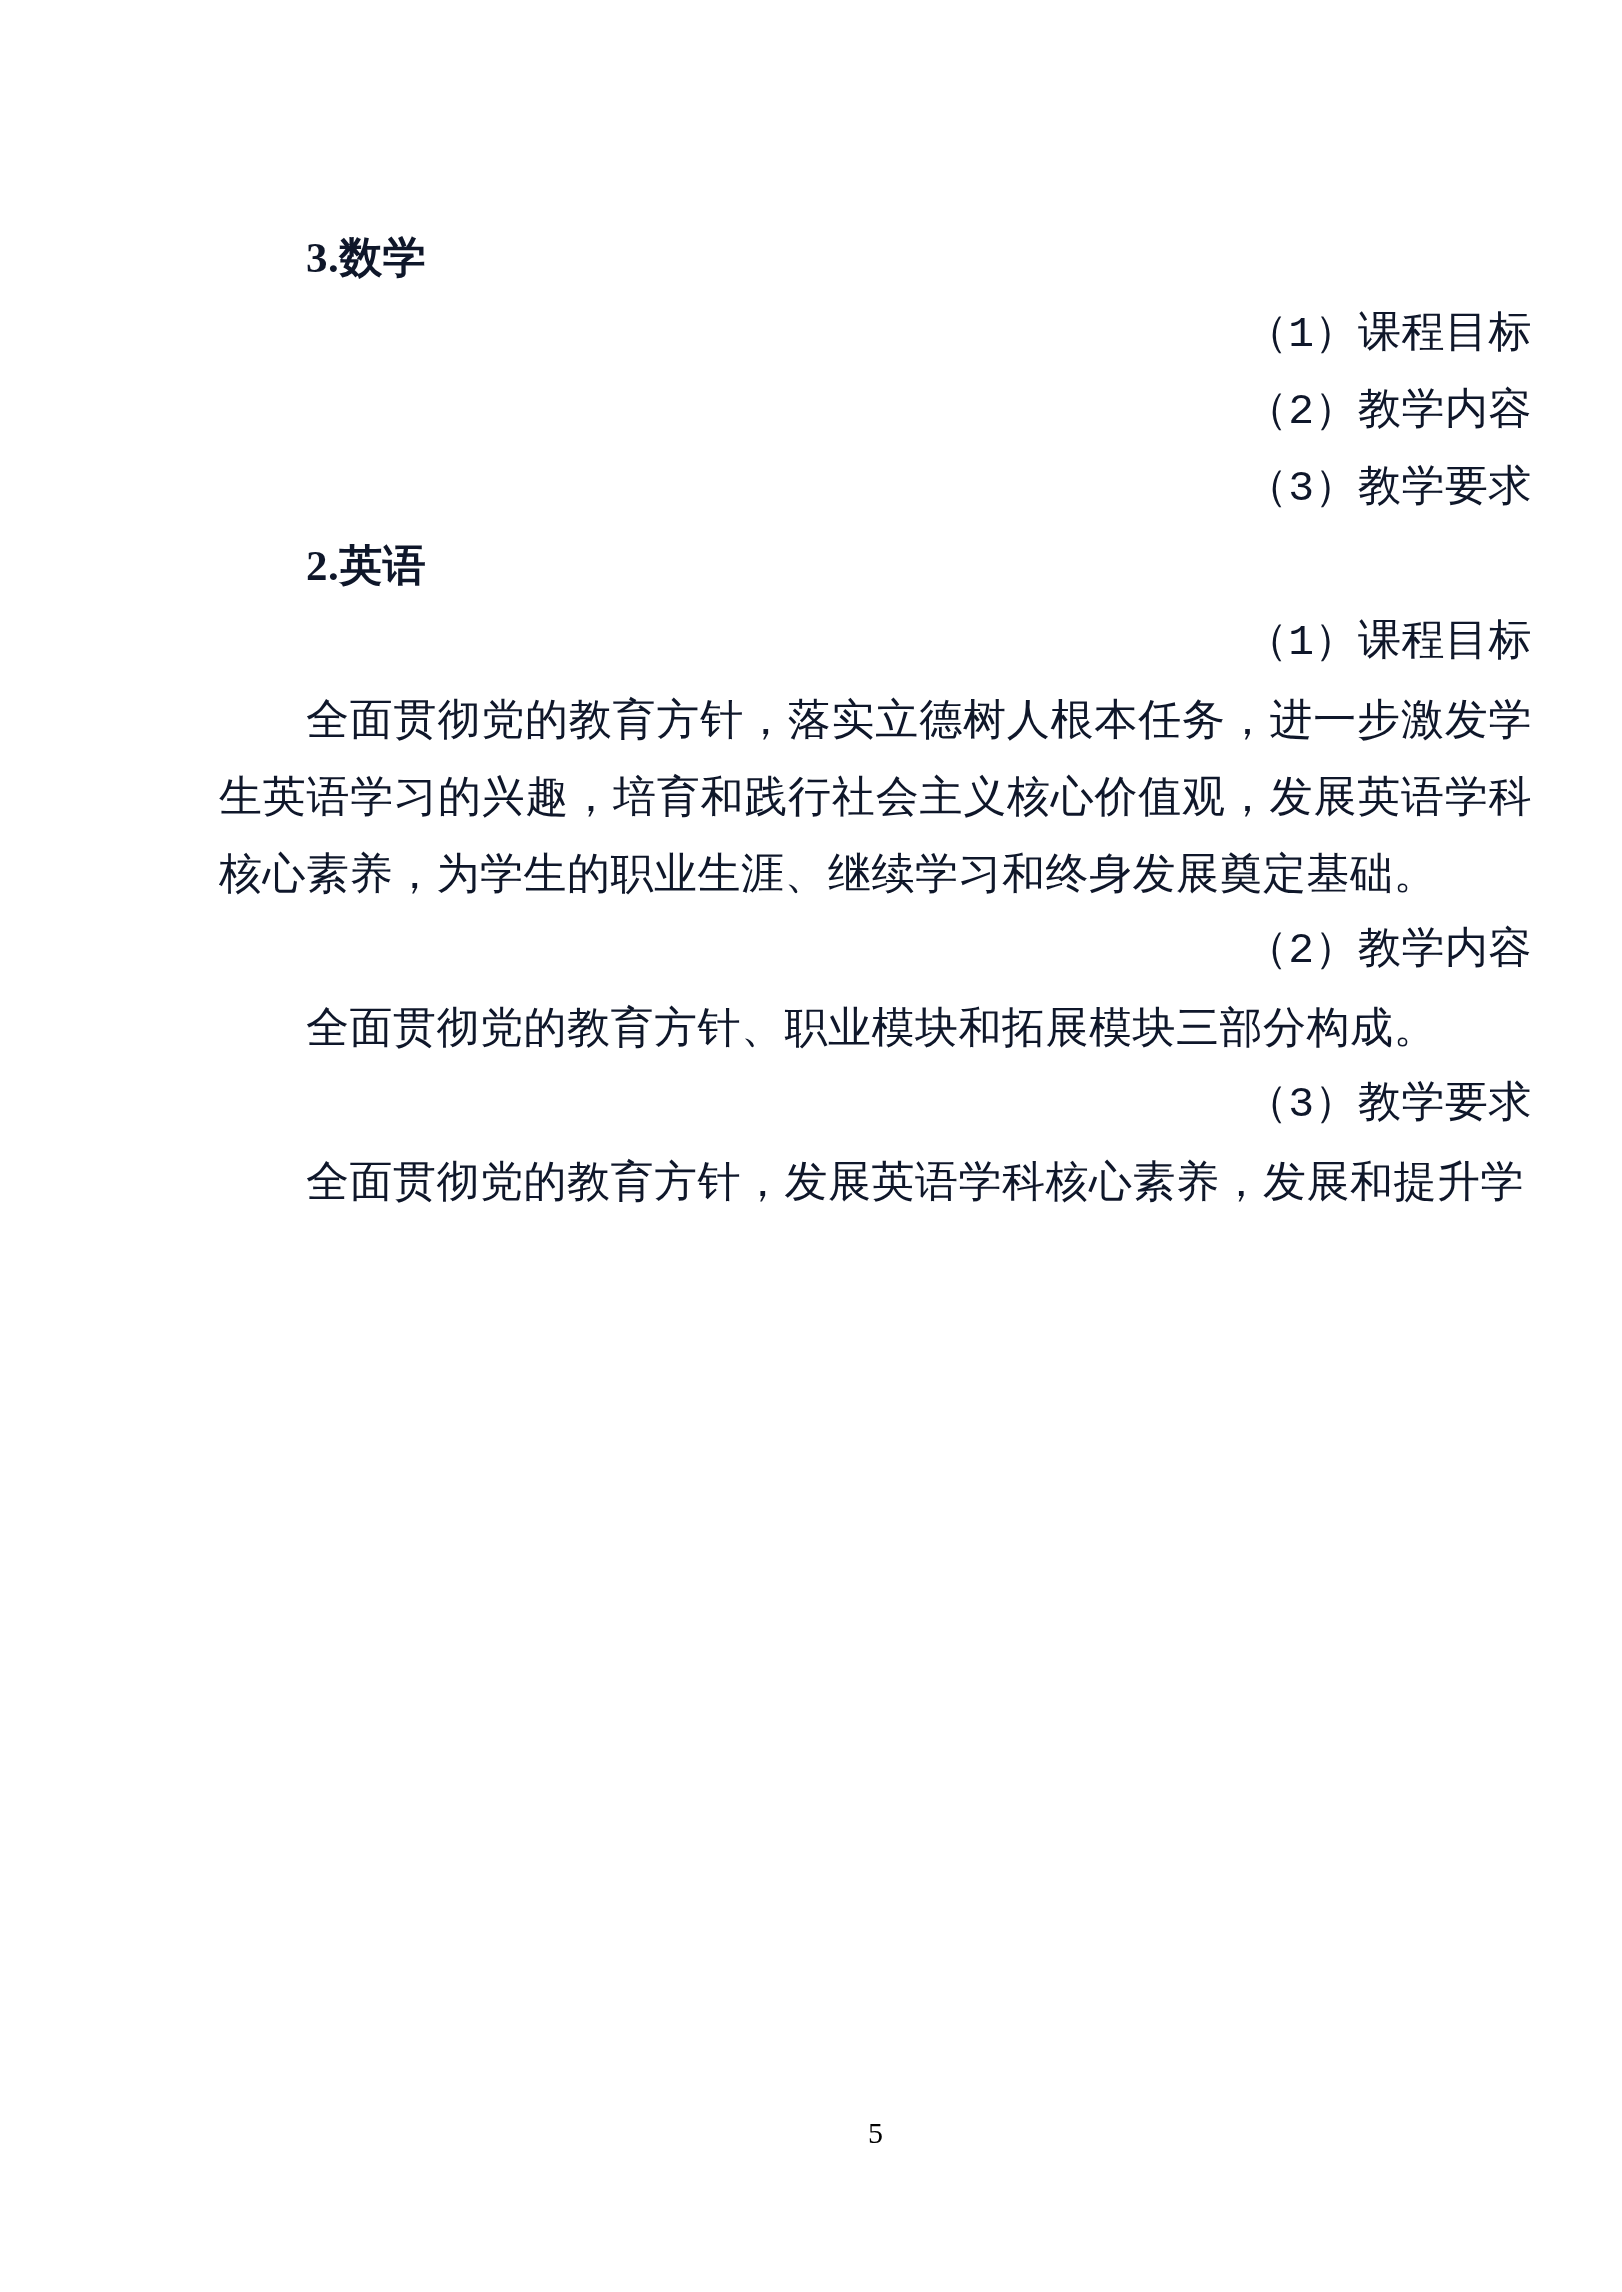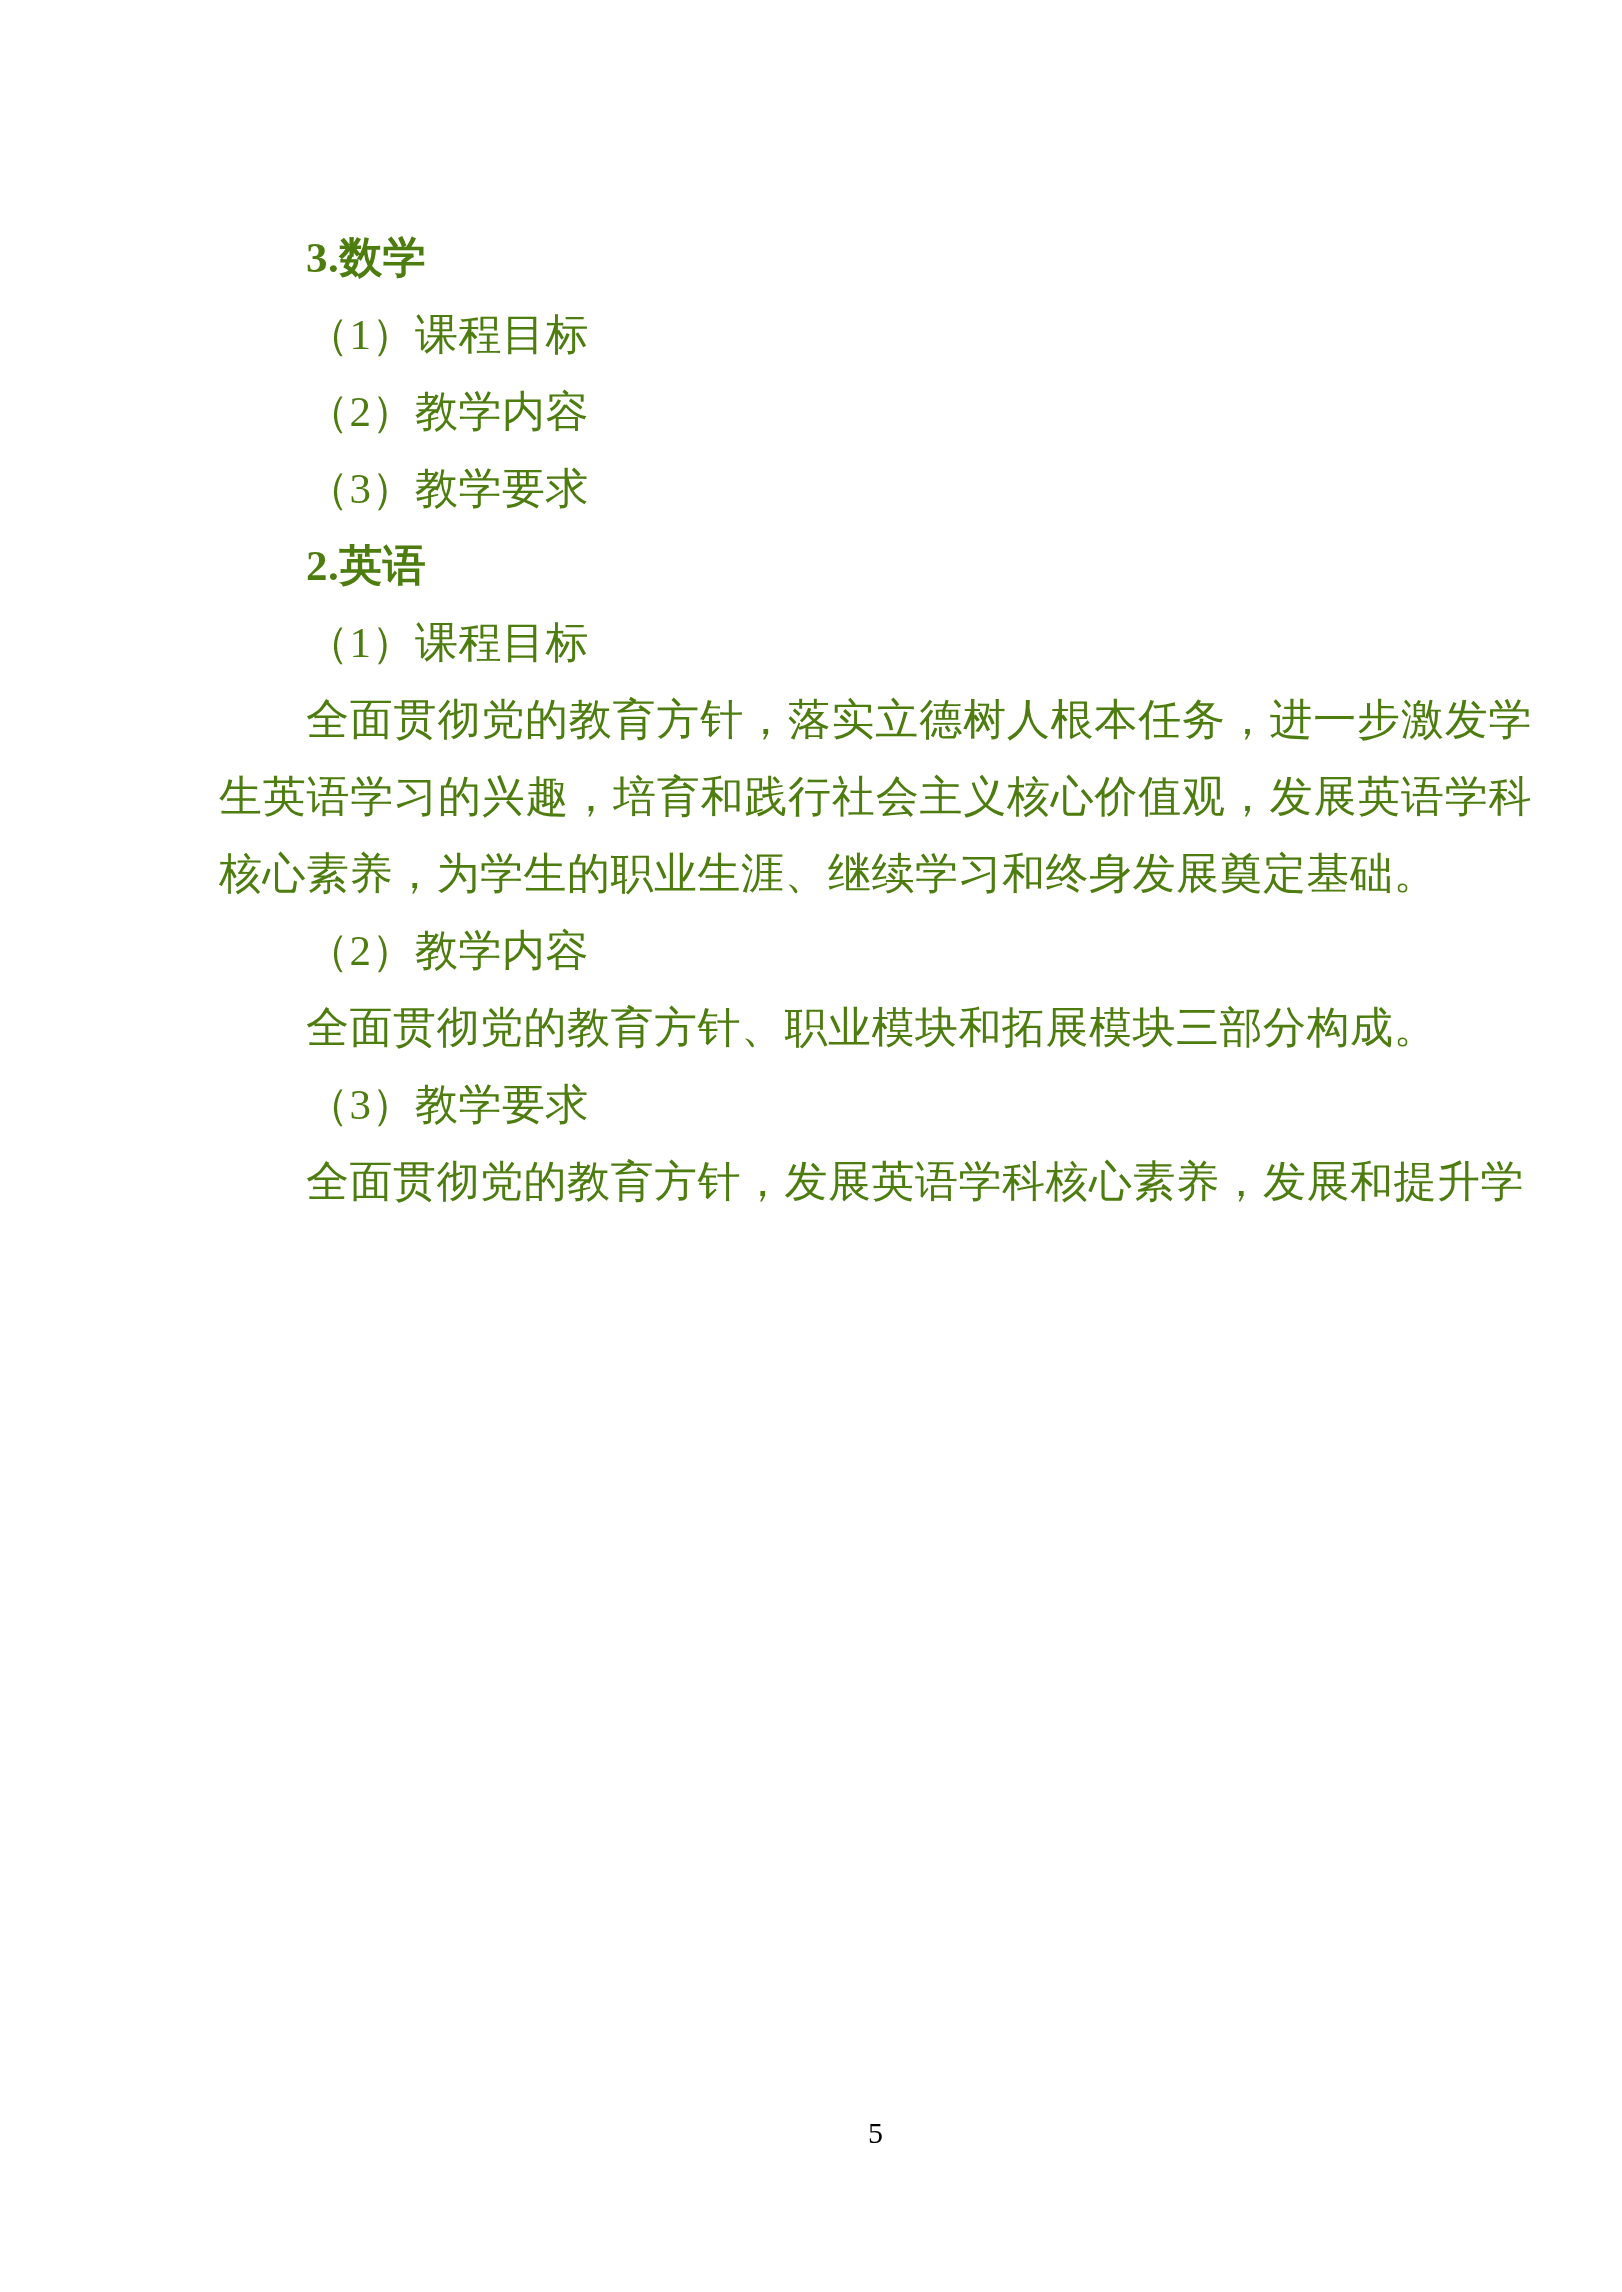--- a/index.html
+++ b/index.html
@@ -16,36 +16,37 @@
   }
   .content {
     position: absolute;
     left: 219px;
     top: 219px;
     width: 1313px;
   }
   .block {
     margin: 0;
     padding: 0;
-    color: #4d7c0f;
+    color: #0f172a;
     font-family: "Liberation Serif", "DejaVu Serif", serif;
     font-size: 43px;
     line-height: 77px;
     letter-spacing: 0.5px;
     text-align: justify;
     text-justify: inter-character;
     text-indent: 87px; 
     word-break: break-all;
   }
   .block.heading {
     font-weight: 700;
     text-align: left;
   }
   .block.subheading {
-    text-align: left;
+    text-align: right;
+    font-family: Liberation Mono, monospace;
   }
   .page-number {
     position: absolute;
     top: 2113px;
     left: 219px;
     width: 1313px;
     text-align: center;
     color: #000000;
     font-family: "Liberation Serif", "DejaVu Serif", serif;
     font-size: 30px;

